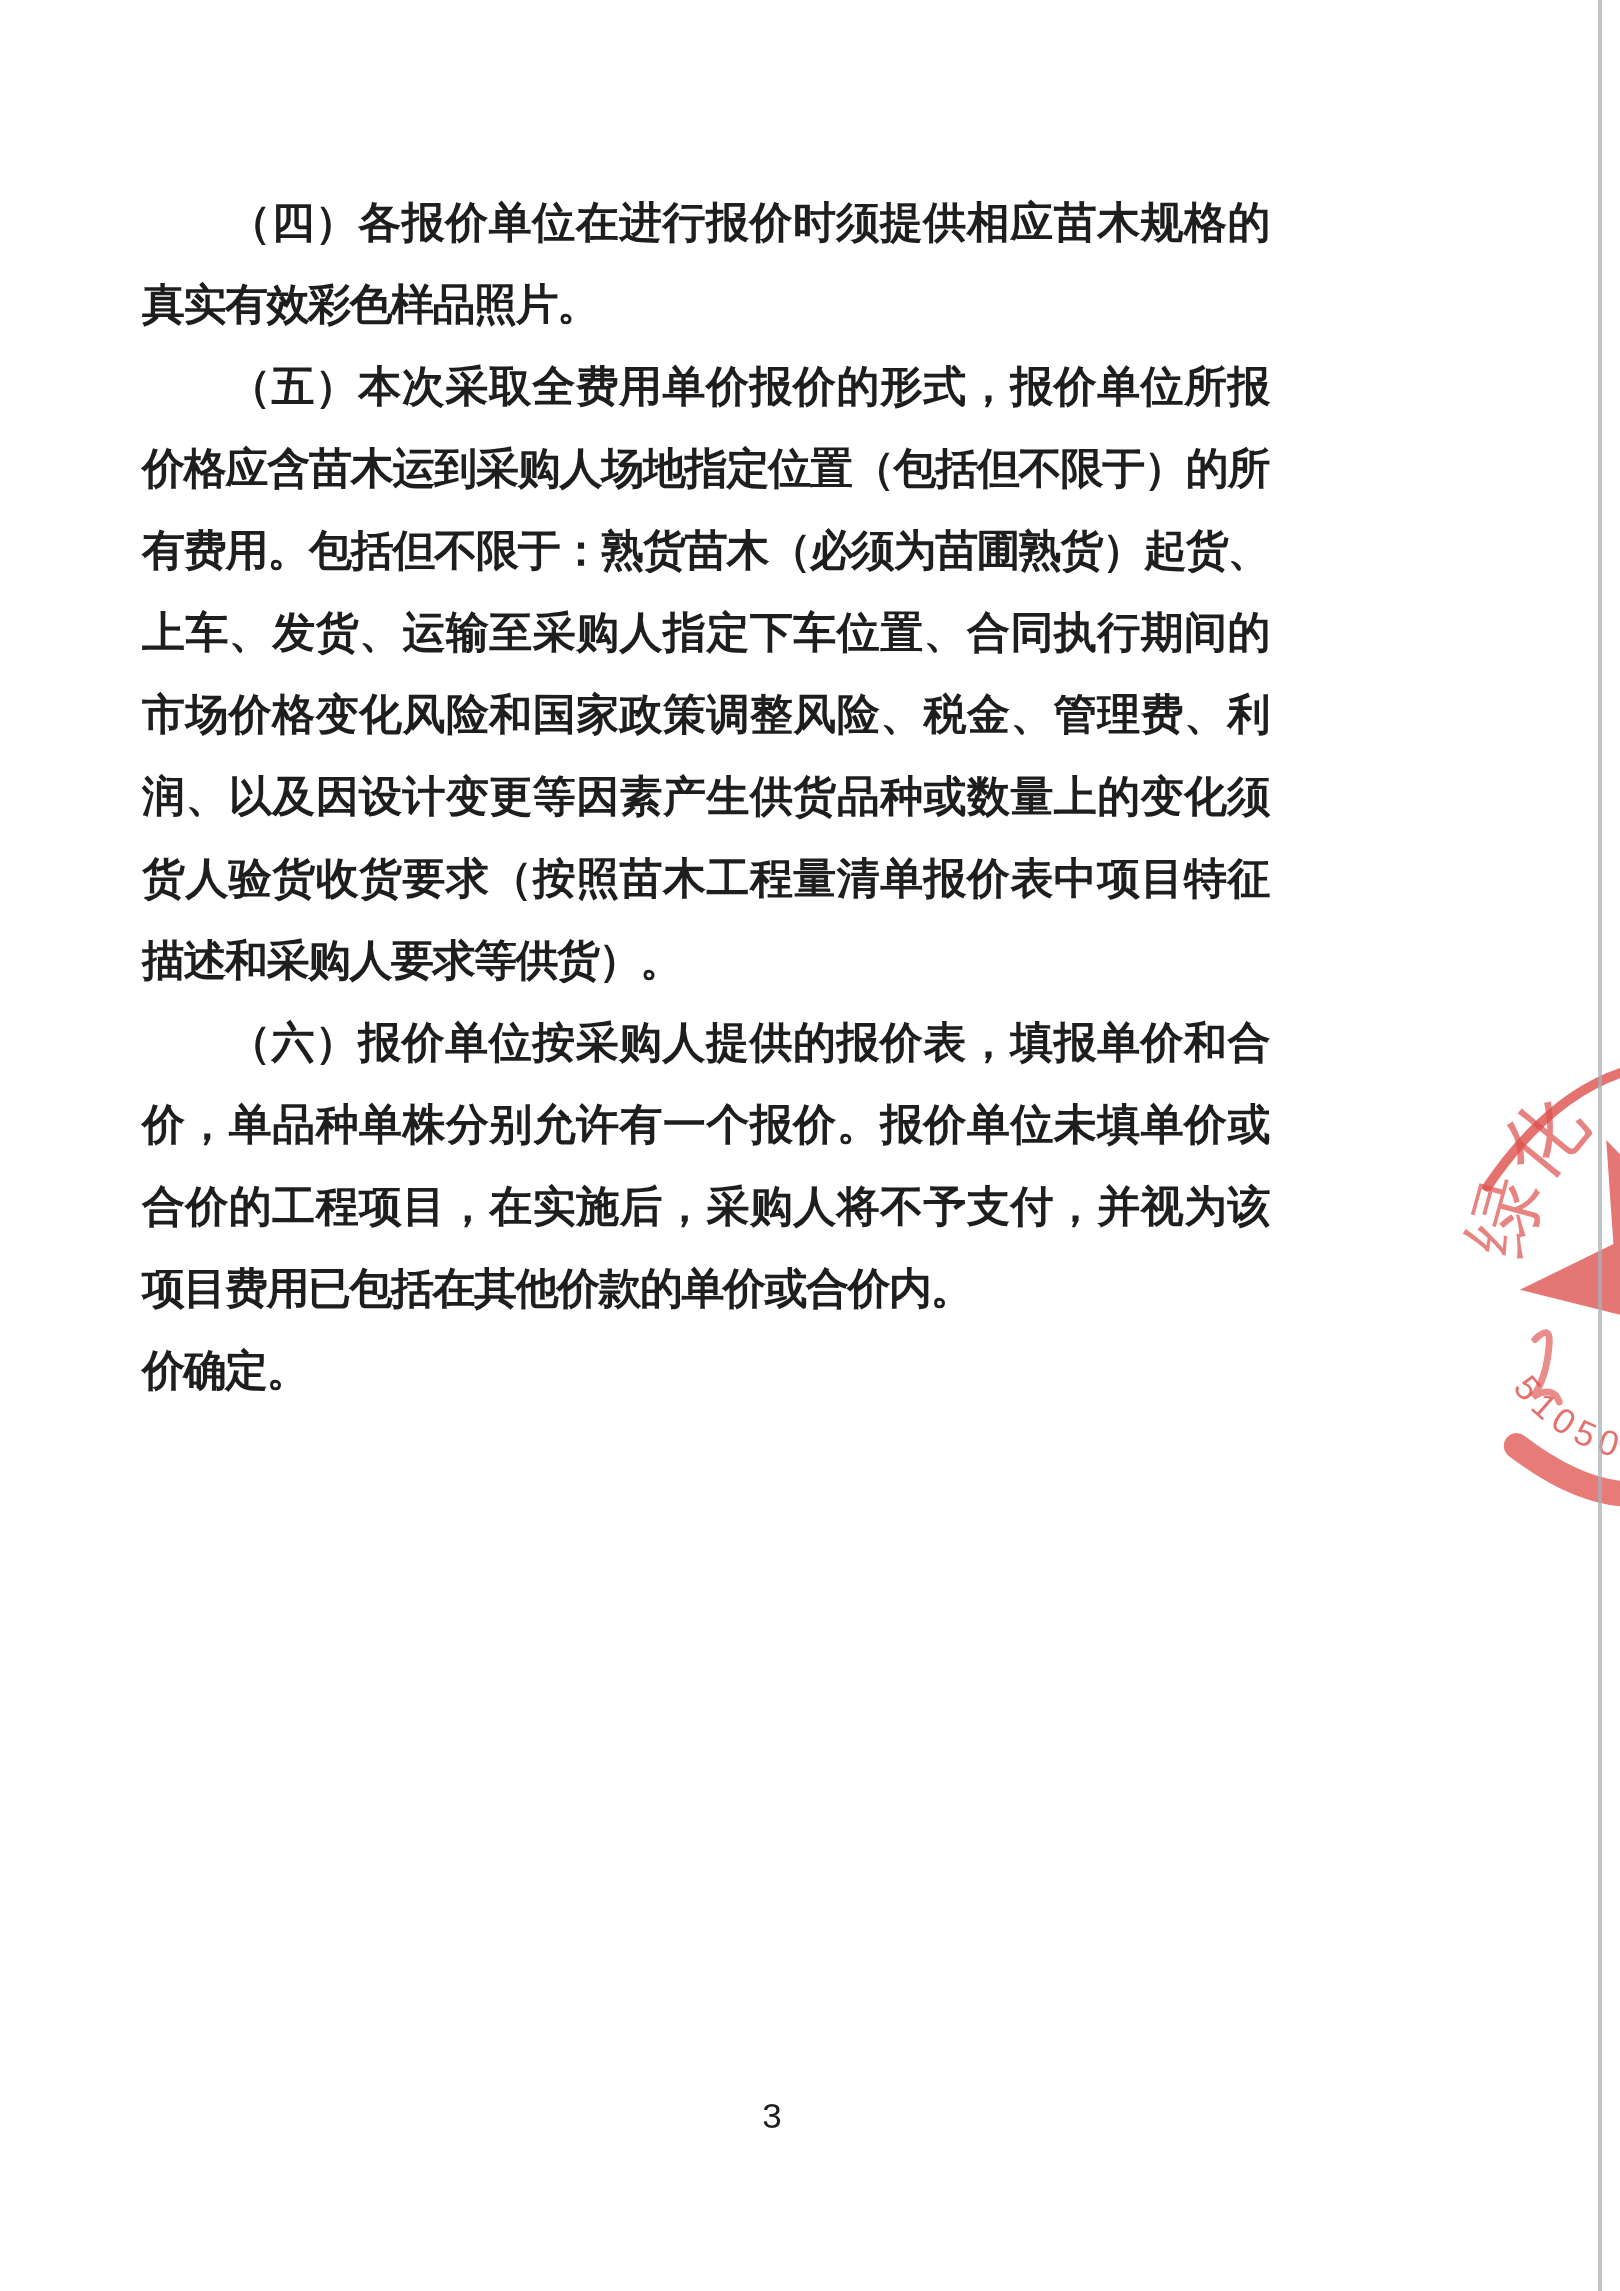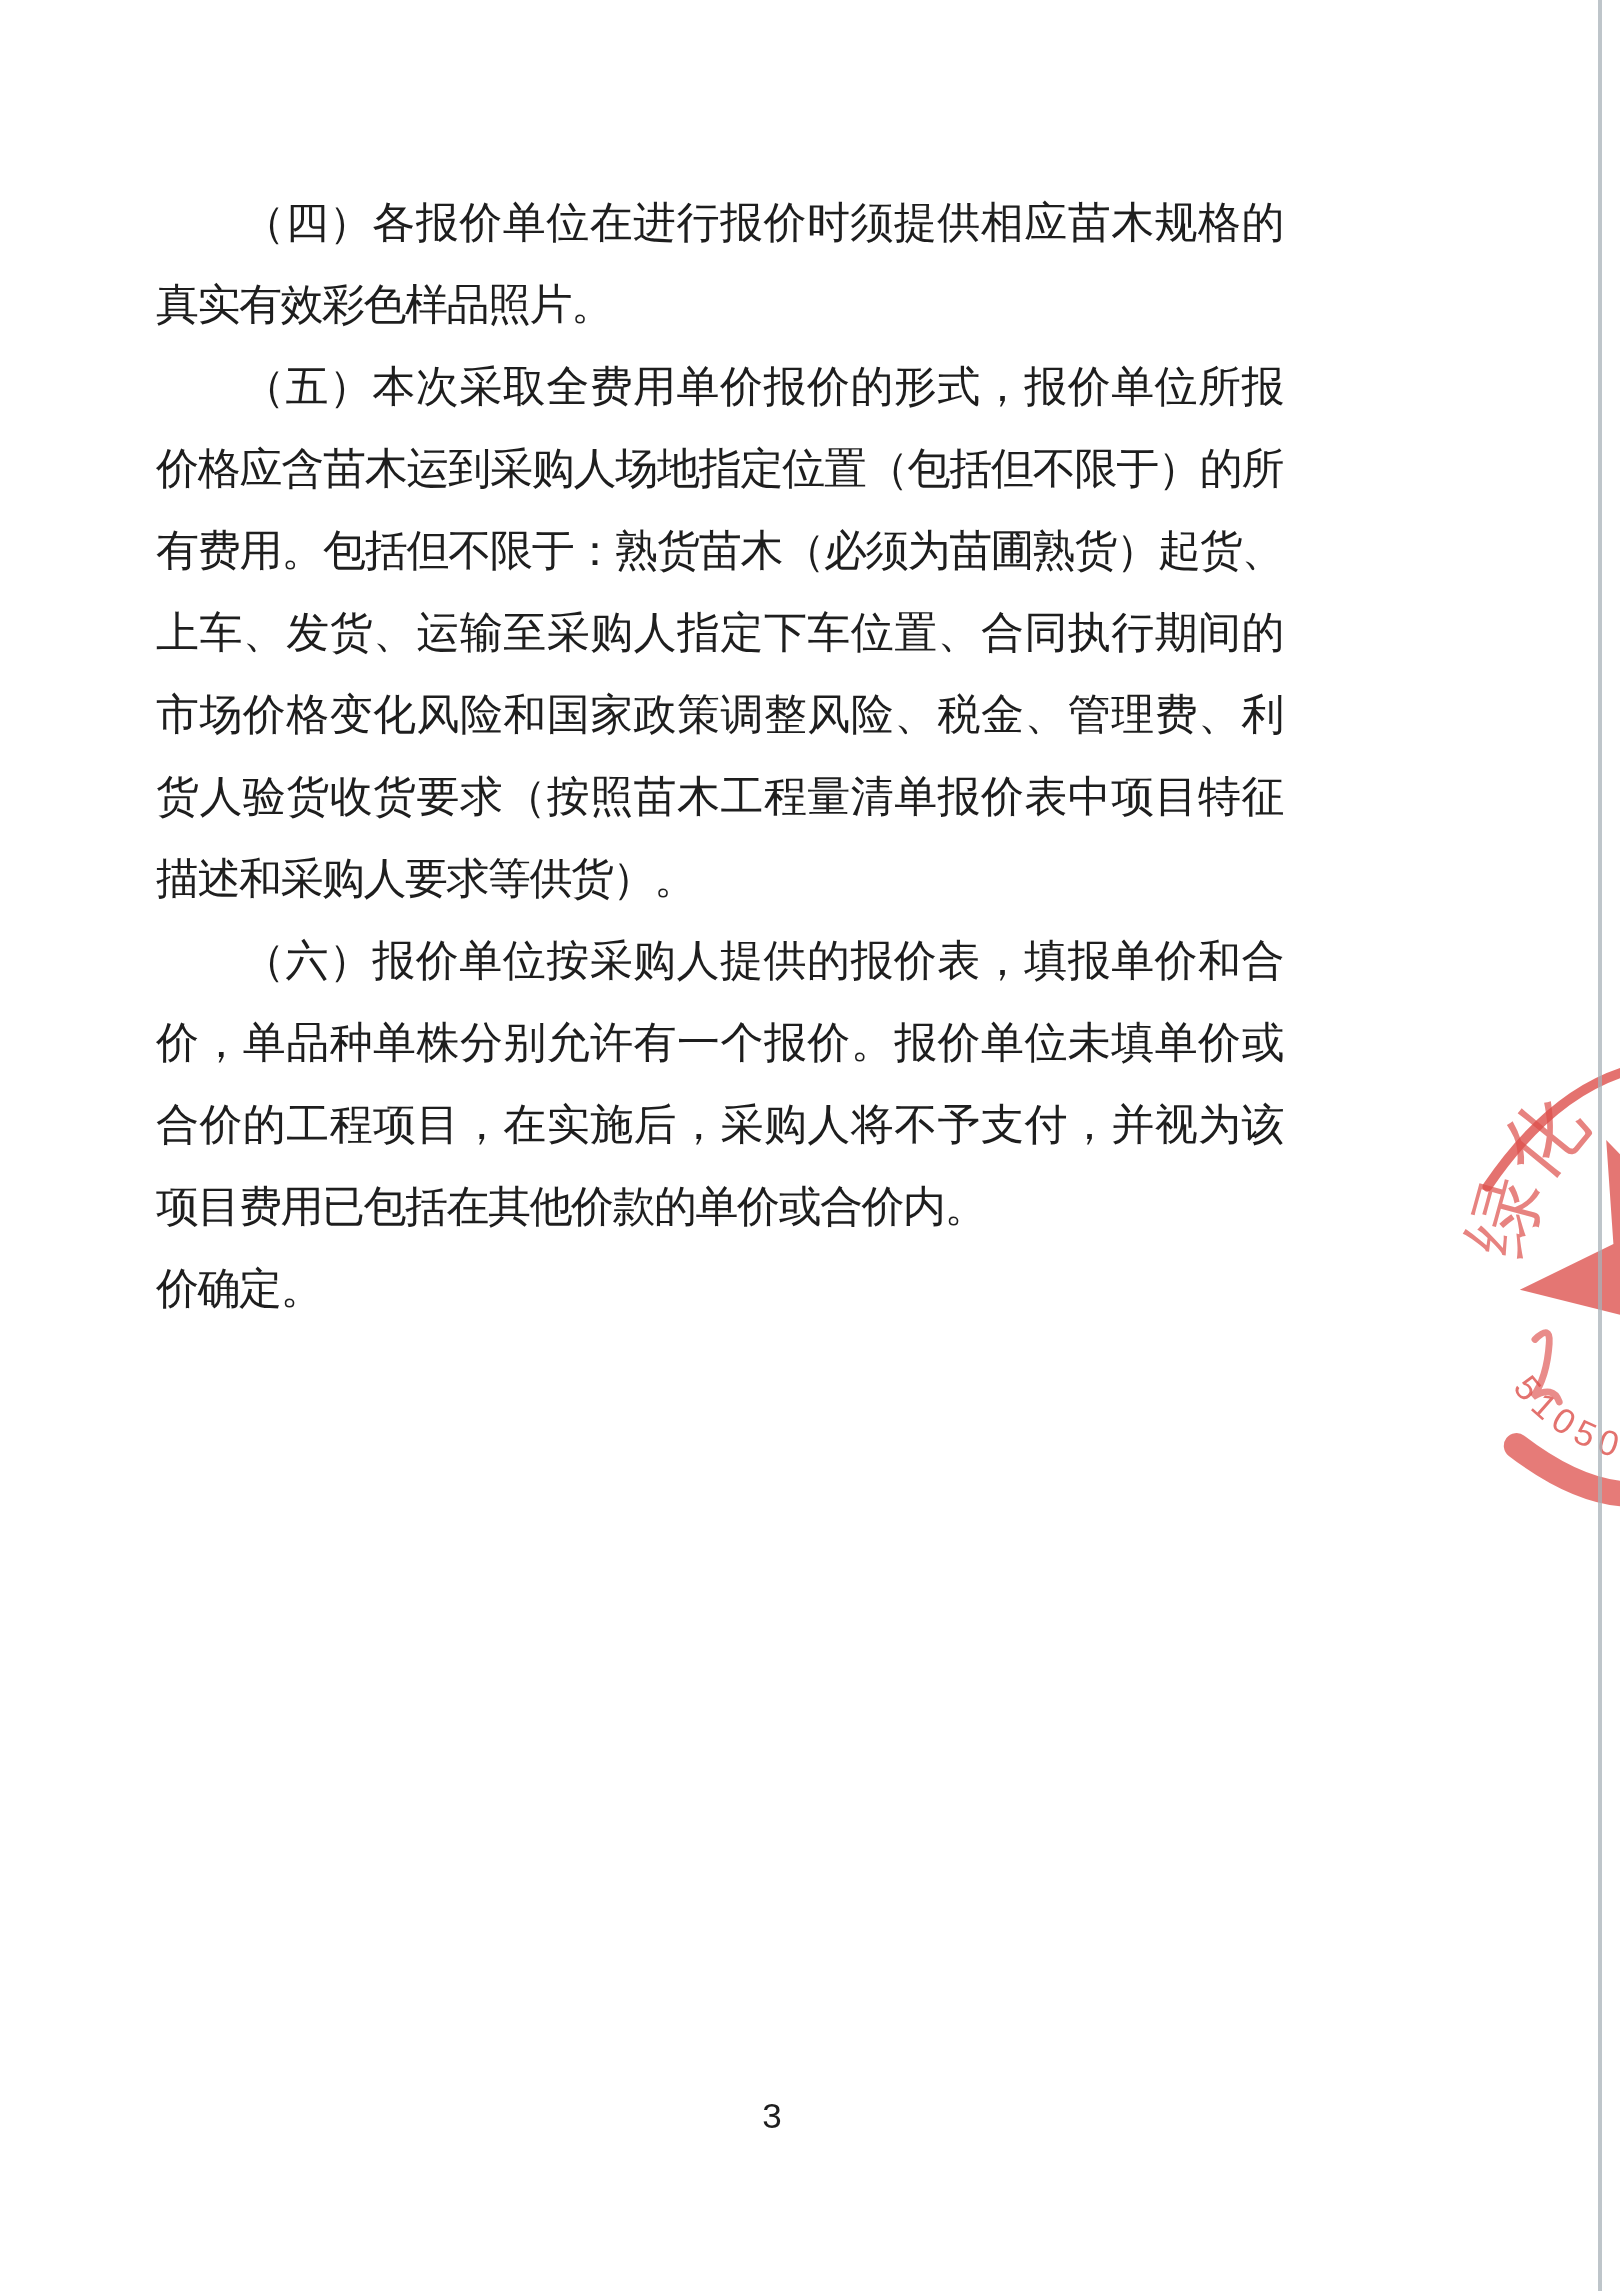--- a/index.html
+++ b/index.html
@@ -10,23 +10,24 @@
   .page {
     position: relative;
     width: 1620px;
     height: 2292px;
     background: #ffffff;
     overflow: hidden;
     font-family: "Liberation Serif", "DejaVu Serif", serif;
   }
   .text-block {
     position: absolute;
-    left: 156px;
+    left: 142px;
     top: 182px;
     width: 1127px;
+    font-weight: bold;
   }
   .para { margin: 0; padding: 0; }
   .line {
     height: 82px;
     line-height: 82px;
     font-size: 43px;
     letter-spacing: -1.5px;
     color: #1e1e1e;
     text-align: justify;
     white-space: nowrap;
@@ -70,20 +71,21 @@
       <div class="line first full">（四）各报价单位在进行报价时须提供相应苗木规格的</div>
       <div class="line">真实有效彩色样品照片。</div>
     </div>
 
     <div class="para">
       <div class="line first full">（五）本次采取全费用单价报价的形式，报价单位所报</div>
       <div class="line full">价格应含苗木运到采购人场地指定位置（包括但不限于）的所</div>
       <div class="line full">有费用。包括但不限于：熟货苗木（必须为苗圃熟货）起货、</div>
       <div class="line full">上车、发货、运输至采购人指定下车位置、合同执行期间的</div>
       <div class="line full">市场价格变化风险和国家政策调整风险、税金、管理费、利</div>
+      <div class="line full">润、以及因设计变更等因素产生供货品种或数量上的变化须</div>
       <div class="line full">货人验货收货要求（按照苗木工程量清单报价表中项目特征</div>
       <div class="line">描述和采购人要求等供货）。</div>
     </div>
 
     <div class="para">
       <div class="line first full">（六）报价单位按采购人提供的报价表，填报单价和合</div>
       <div class="line full">价，单品种单株分别允许有一个报价。报价单位未填单价或</div>
       <div class="line full">合价的工程项目，在实施后，采购人将不予支付，并视为该</div>
       <div class="line">项目费用已包括在其他价款的单价或合价内。</div>
     </div>

